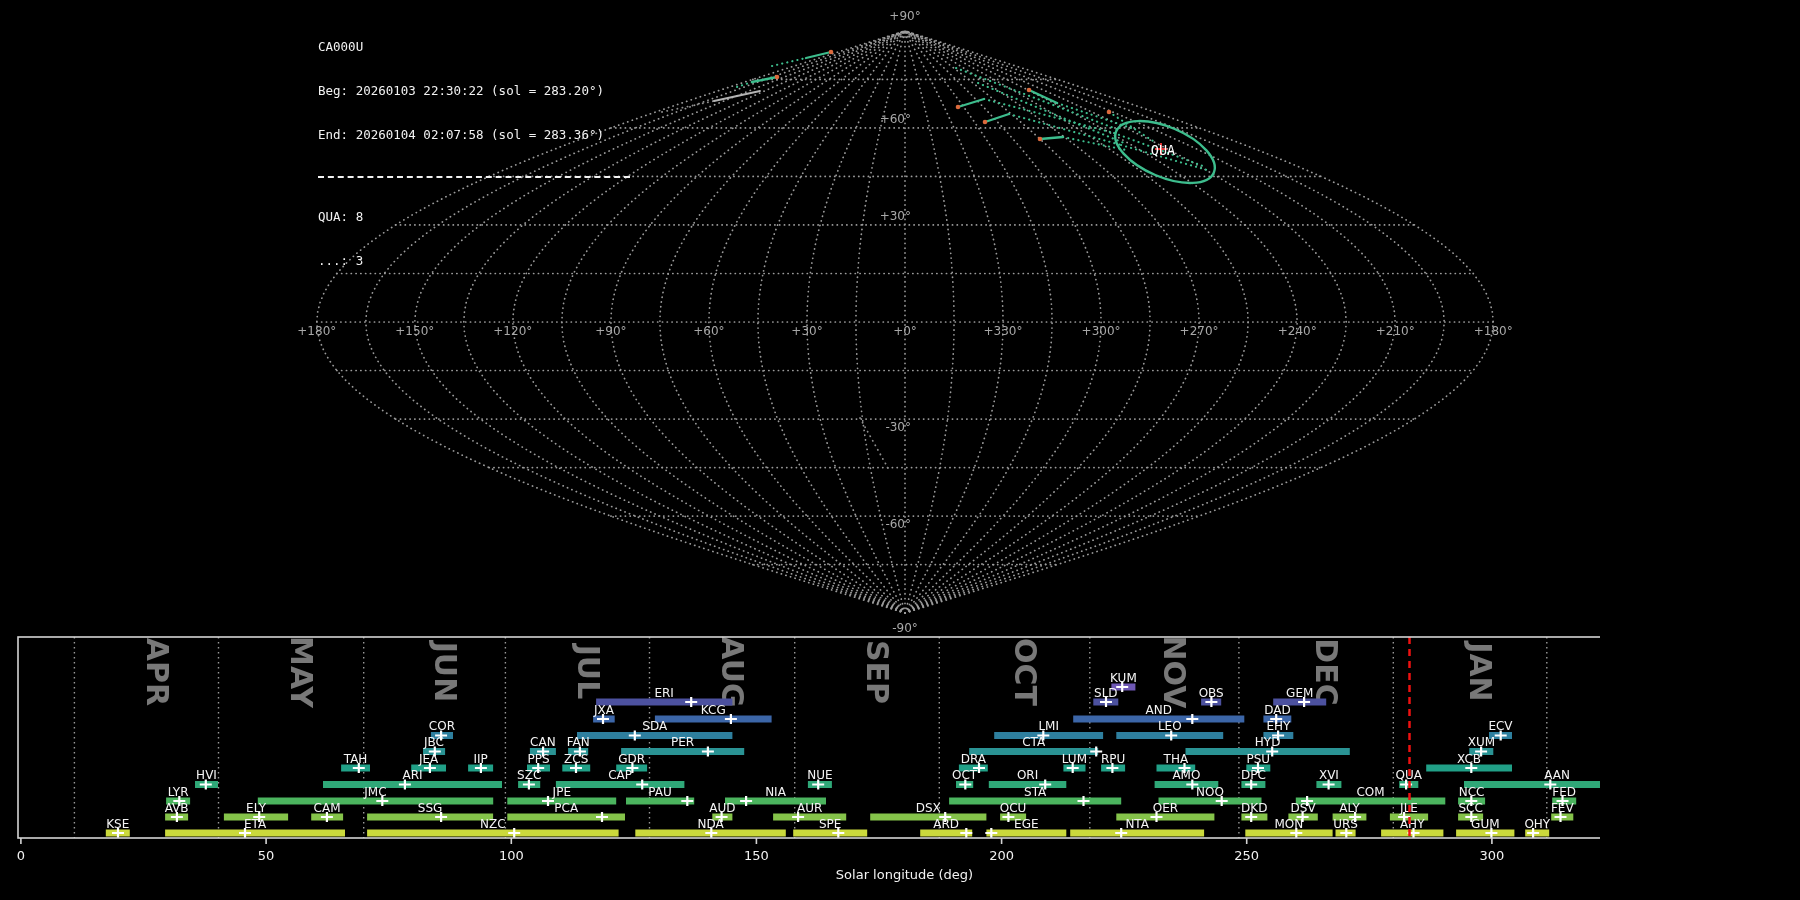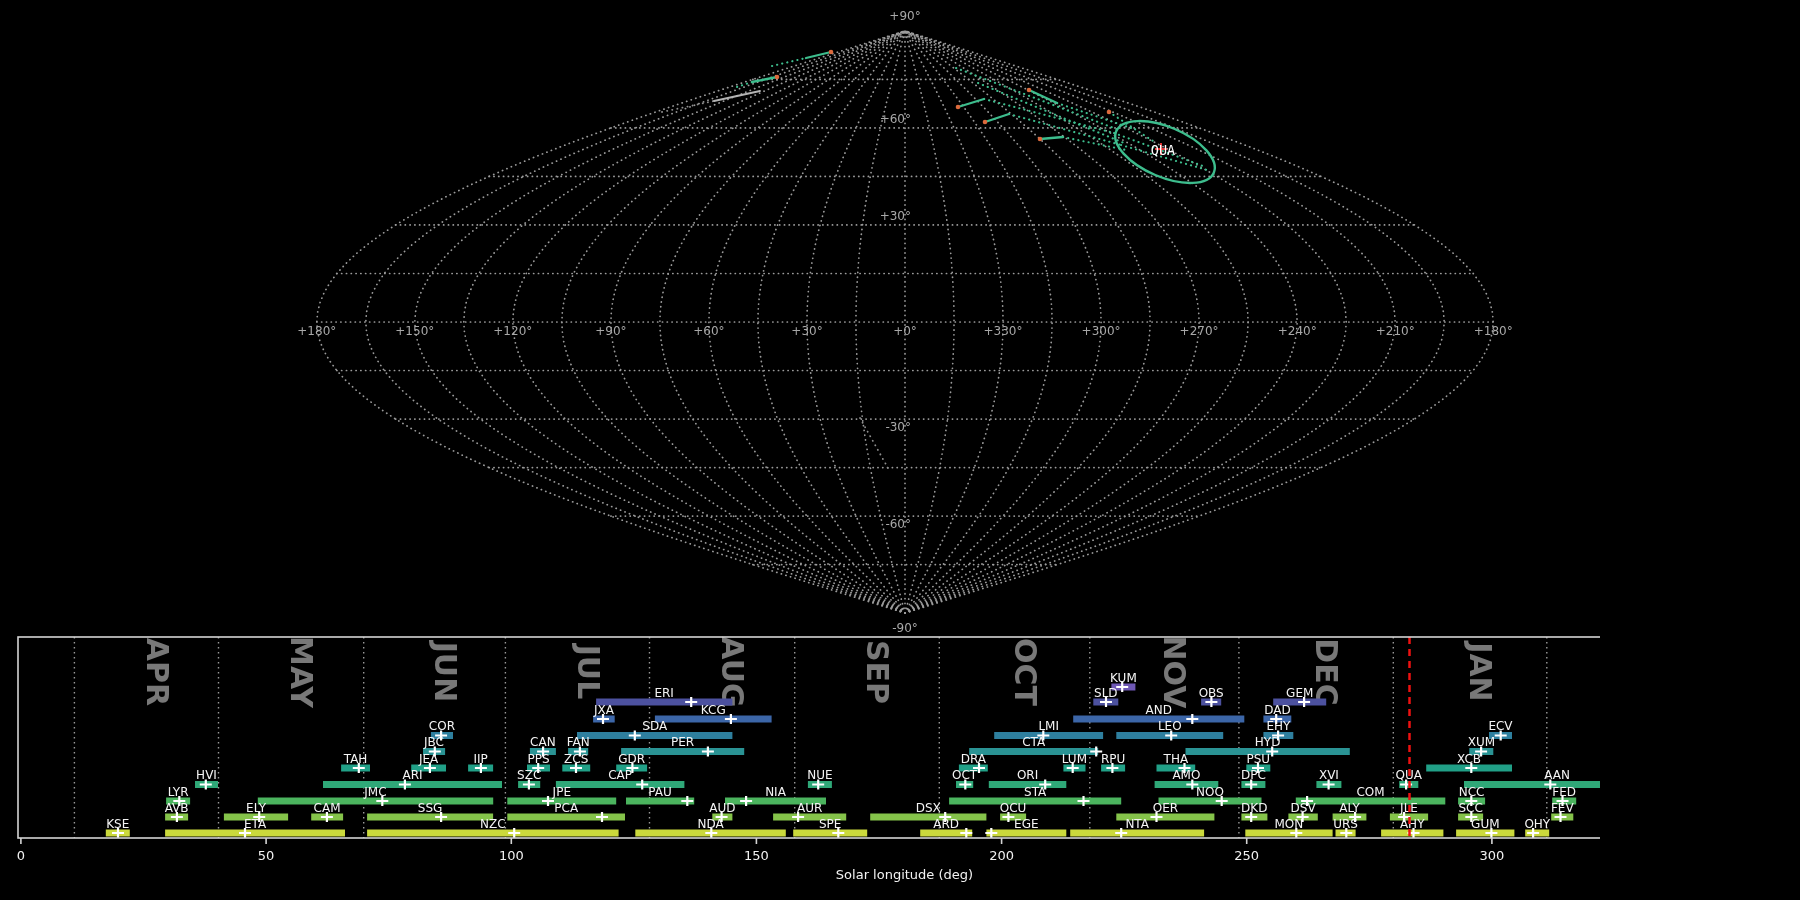--- a/index.html
+++ b/index.html
@@ -418,13 +418,21 @@
         <text x="1001.6" y="860" text-anchor="middle">200</text>
         <line x1="1246.7" y1="838" x2="1246.7" y2="844" stroke="#d4d4d4" stroke-width="1.6"></line>
         <text x="1246.7" y="860" text-anchor="middle">250</text>
         <line x1="1491.9" y1="838" x2="1491.9" y2="844" stroke="#d4d4d4" stroke-width="1.6"></line>
         <text x="1491.9" y="860" text-anchor="middle">300</text>
         <line x1="1737.1" y1="838" x2="1737.1" y2="844" stroke="#d4d4d4" stroke-width="1.6"></line>
         <text x="1737.1" y="860" text-anchor="middle">350</text>
         <text x="904.5" y="879" text-anchor="middle">Solar longitude (deg)</text>
       </g>
     </svg>
+  <div class="info">
+    <div>CA000U</div>
+    <div>Beg: 20260103 22:30:22 (sol = 283.20°)</div>
+    <div>End: 20260104 02:07:58 (sol = 283.36°)</div>
+    <div class="sep"></div>
+    <div>QUA: 8</div>
+    <div>...: 3</div>
+  </div>
 </div>
 
 </body></html>

